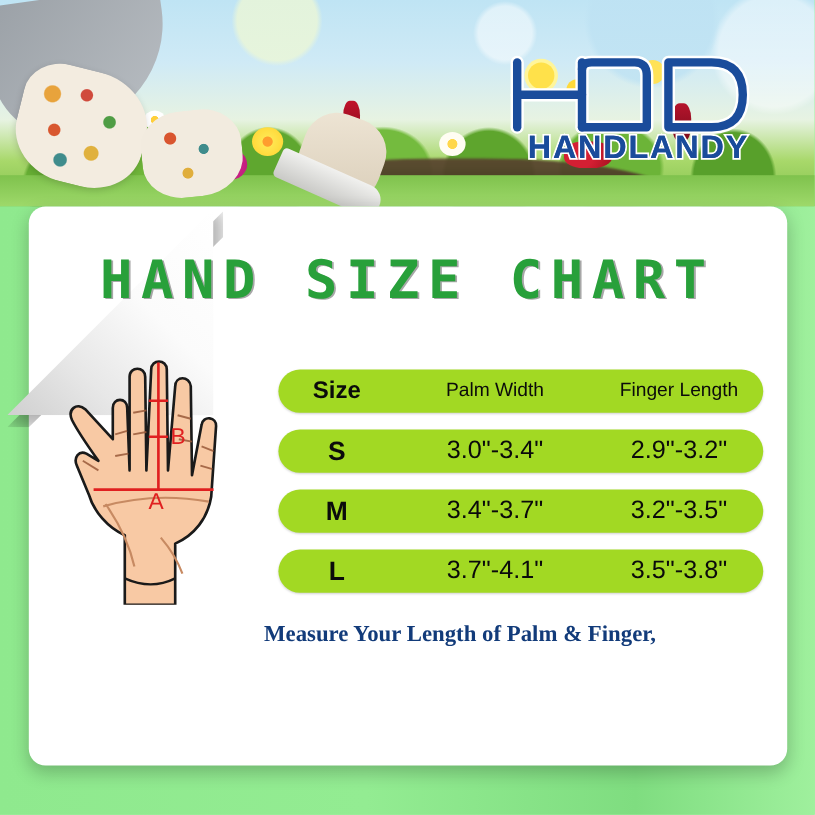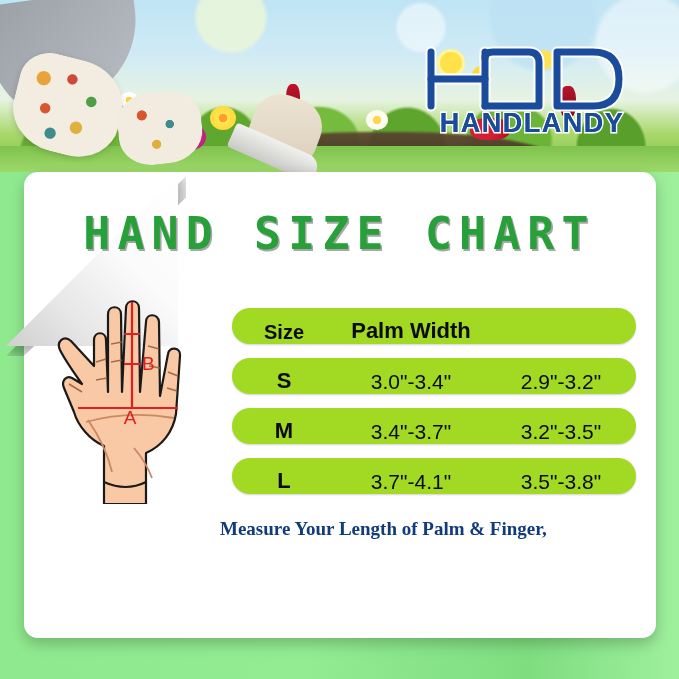--- a/index.html
+++ b/index.html
@@ -94,28 +94,28 @@
 
   
   .hand{position:absolute;left:42px;top:296px;width:192px;height:208px;}
   .hand svg{display:block;}
 
   
   .table{position:absolute;left:232px;top:308px;width:404px;}
   .row{height:36px;margin-bottom:14px;border-radius:18px;
     background:#a2d923;
     box-shadow:0 1px 2px rgba(0,0,0,.18);
-    display:flex;align-items:flex-end;}
+    display:flex;align-items:center;gap:13px;}
   .row:last-child{margin-bottom:0;}
   .c1{width:104px;text-align:center;}
   .c2{width:150px;text-align:center;}
   .c3{width:150px;text-align:center;}
   .row span{color:#0b0b0b;font-size:20px;font-weight:bold;
     font-family:"Liberation Sans", sans-serif;}
-  .row.head .c2 span,.row.head .c3 span{font-weight:bold;font-size:22px;}
+  .row.head .c2 span,.row.head .c3 span{font-weight:normal;font-size:16px;}
   .row.body .c2 span,.row.body .c3 span{font-size:21px;font-weight:normal;}
   .row.body .c1 span{font-size:22px;font-weight:bold;}
 
   
   .note{position:absolute;left:220px;top:516px;width:430px;
     font-family:Liberation Serif, serif;
     font-size:19px;line-height:26px;font-weight:bold;color:#123b7a;}
   .note div{white-space:nowrap;}
 </style>
 </head>
@@ -228,20 +228,23 @@
   </div>
 
   <div class="table">
     <div class="row head">
       <div class="c1">
         <span>Size</span>
       </div>
       <div class="c2">
         <span>Palm Width</span>
       </div>
+      <div class="c3">
+        <span>Finger Length</span>
+      </div>
     </div>
 
     <div class="row body">
       <div class="c1">
         <span>S</span>
       </div>
       <div class="c2">
         <span>3.0"-3.4"</span>
       </div>
       <div class="c3">

